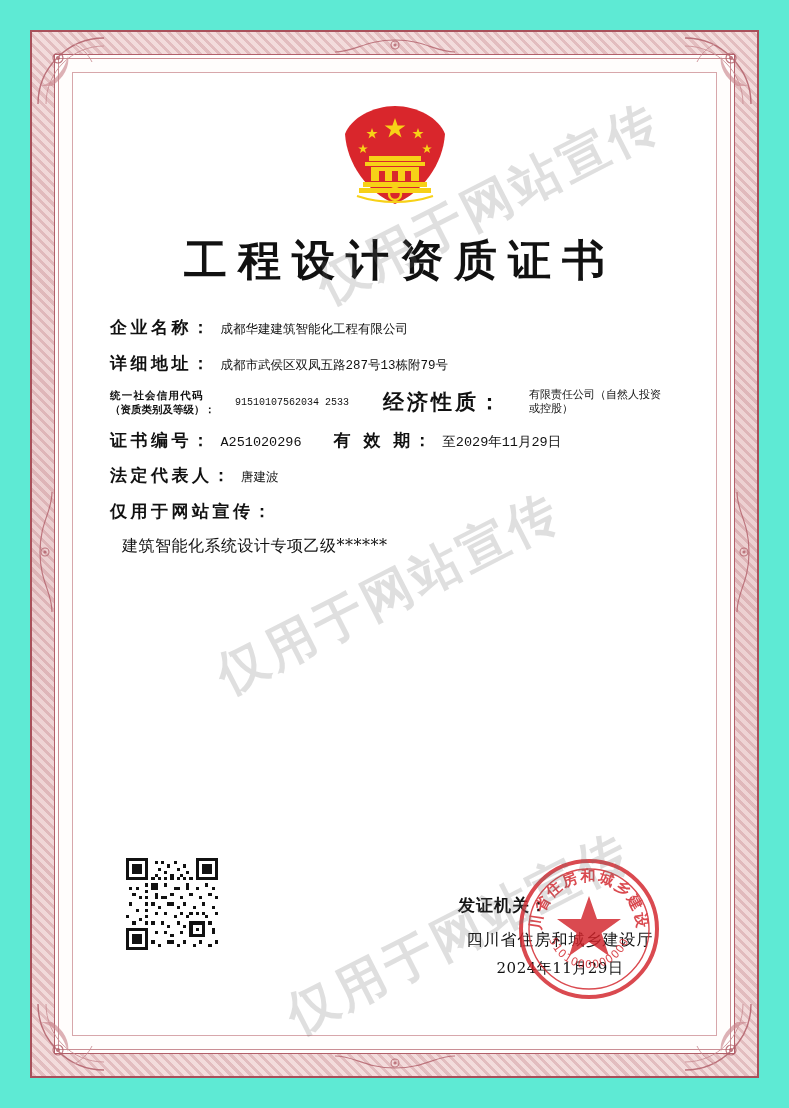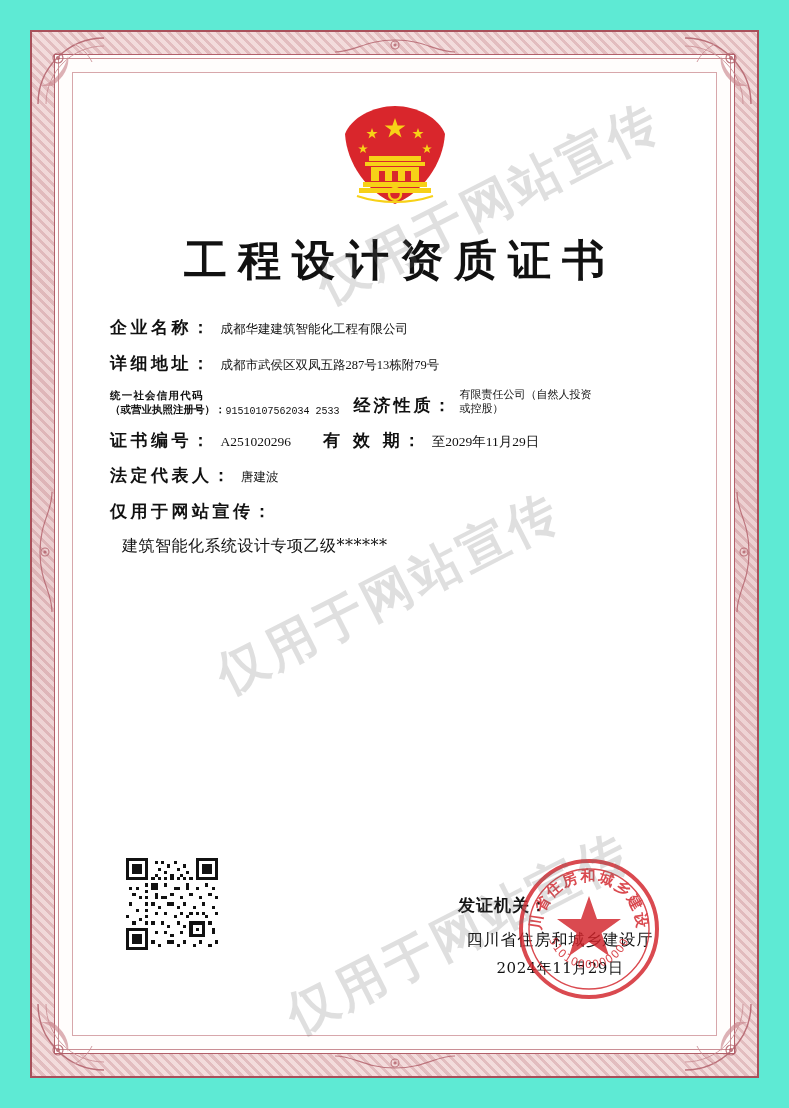--- a/index.html
+++ b/index.html
@@ -117,53 +117,54 @@
   }
   .lbl {
     font-family: "DejaVu Serif", "Liberation Serif", serif;
     font-weight: bold;
     font-size: 17px;
     color: #111;
     white-space: nowrap;
   }
   .lbl.sp { letter-spacing: 3.5px; }
   .val {
-    font-family: Liberation Serif, serif;
+    font-family: Liberation Mono, monospace;
     font-size: 12.5px;
     color: #111;
     margin-left: 8px;
     line-height: 1.35;
   }
   .val.big { font-size: 13.5px; }
 
   
   .row-code {
     display: flex;
-    align-items: flex-end;
+    align-items: center;
     margin-bottom: 12px;
+    gap: 20px;
   }
   .code-lbl {
     font-family: "DejaVu Sans", "Liberation Sans", sans-serif;
     font-weight: bold;
     font-size: 10.5px;
     line-height: 1.35;
     color: #111;
     white-space: nowrap;
     text-align: left;
   }
   .code-lbl .l1 { letter-spacing: 1.2px; }
   .code-val {
     font-family: Liberation Mono, monospace;
     font-size: 10px;
     white-space: nowrap;
   }
   .econ-lbl {
     font-family: "DejaVu Serif", "Liberation Serif", serif;
     font-weight: bold;
-    font-size: 17px;
+    font-size: 21px;
     letter-spacing: 3px;
     margin-left: 14px;
     white-space: nowrap;
   }
   .econ-val {
     font-family: "DejaVu Sans", "Liberation Sans", sans-serif;
     font-size: 11px;
     line-height: 1.3;
     margin-left: 6px;
     max-width: 140px;
@@ -373,21 +374,21 @@
     </div>
 
     <div class="row">
       <span class="lbl sp">详细地址：</span>
       <span class="val">成都市武侯区双凤五路287号13栋附79号</span>
     </div>
 
     <div class="row-code">
       <span class="code-lbl">
         <span class="l1">统一社会信用代码</span><br>
-        <span>（或营业执照注册号）：</span>
+        <span>（资质类别及等级）：</span>
       </span>
       <span class="code-val">91510107562034 2533</span>
       <span class="econ-lbl">经济性质：</span>
       <span class="econ-val">有限责任公司（自然人投资或控股）</span>
     </div>
 
     <div class="row-two">
       <span class="grp">
         <span class="lbl sp">证书编号：</span>
         <span class="val big">A251020296</span>

